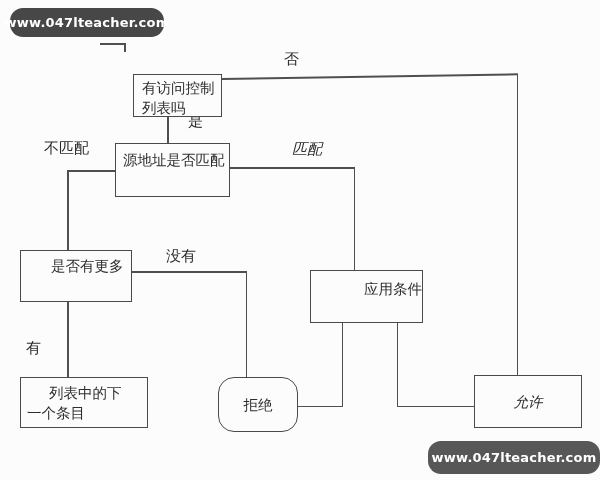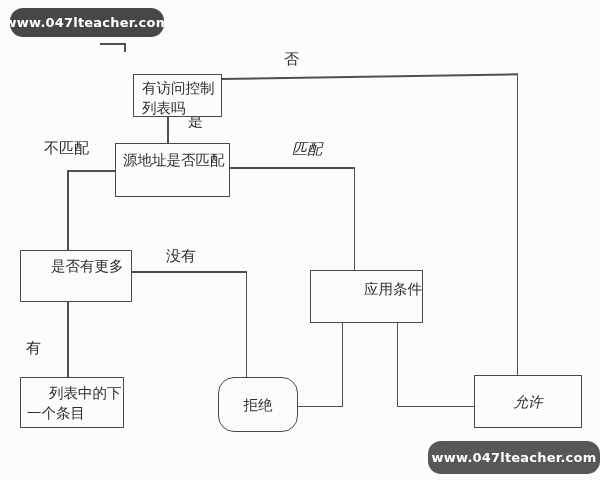--- a/index.html
+++ b/index.html
@@ -106,21 +106,21 @@
   </div>
 
   <div class="node" style="left:20px; top:250px; width:112px; height:52px; padding:5px 0 0 0;">
     <div class="ln" style="padding-left:30px;">是否有更多</div>
   </div>
 
   <div class="node" style="left:302px; top:270px; width:113px; height:53px; padding:8px 0 0 0; text-align:right;margin-left:8px;">
     <div class="ln">应用条件</div>
   </div>
 
-  <div class="node" style="left:20px; top:377px; width:104px; height:51px; padding:5px 0 0 0;">
+  <div class="node" style="left:20px; top:377px; width:128px; height:51px; padding:5px 0 0 0;">
     <div class="ln" style="padding-left:28px;">列表中的下</div>
     <div class="ln" style="padding-left:6px;">一个条目</div>
   </div>
 
   <div class="node center-node" style="left:218px; top:377px; width:80px; height:55px;border-radius:16px;">
     <div class="ln">拒绝</div>
   </div>
 
   <div class="node center-node" style="left:474px; top:375px; width:108px; height:53px;font-style:italic;">
     <div class="ln">允许</div>

